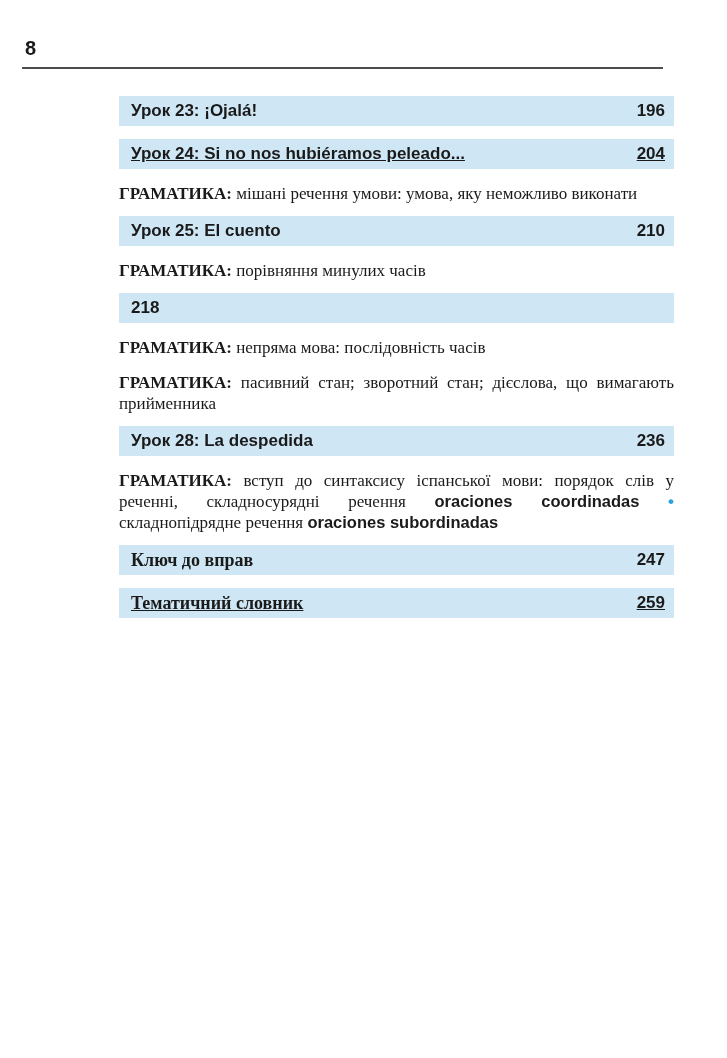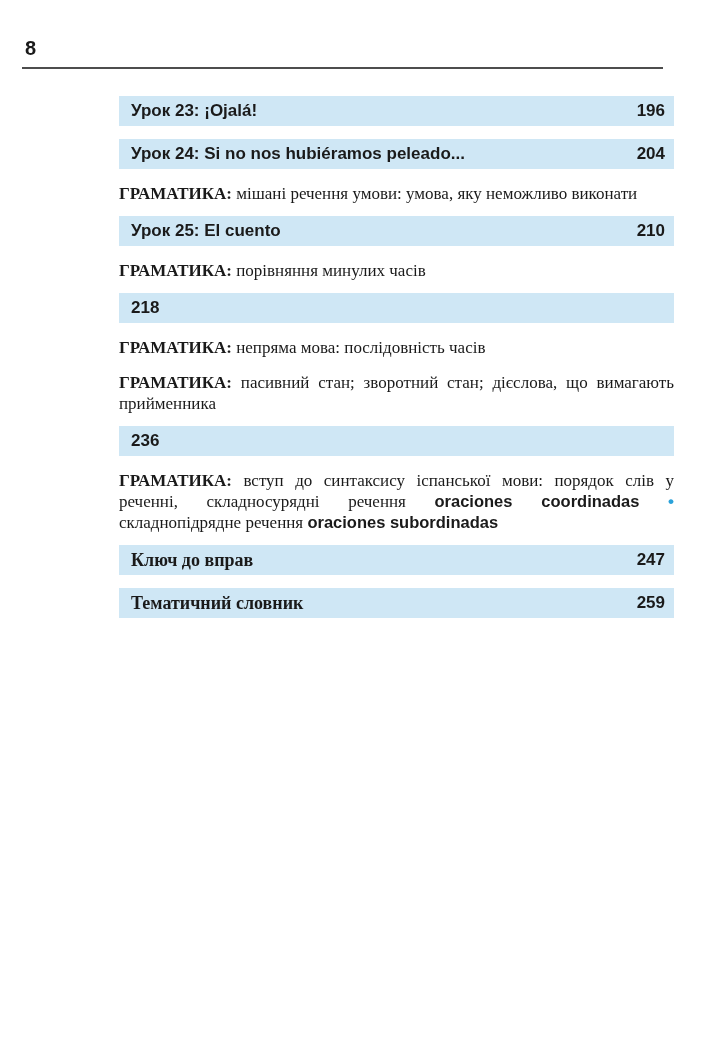--- a/index.html
+++ b/index.html
@@ -43,21 +43,21 @@
     margin-left: 20px;
   }
   .bar {
     display: flex;
     justify-content: space-between;
     align-items: center;
     background: var(--bar-bg);
     height: 30px;
     padding: 0 9px 0 12px;
   }
-  .bar + .bar { margin-top: 13px; }
+  .bar + .bar { margin-top: 13px; text-decoration: underline; }
   .bar-label {
     font-family: "Liberation Sans", sans-serif;
     font-weight: bold;
     font-size: 17px;
     white-space: nowrap;
   }
   .bar-label.serif {
     font-family: "Liberation Serif", serif;
     font-size: 18px;
   }
@@ -115,20 +115,21 @@
   <p class="grammar"><span class="g-serif-bold">ГРАМАТИКА: </span><span class="g-serif">порівняння минулих часів</span></p>
 
   <div class="bar">
     <span class="bar-page">218</span>
   </div>
   <p class="grammar"><span class="g-serif-bold">ГРАМАТИКА: </span><span class="g-serif">непряма мова: послідовність часів</span></p>
 
   <p class="grammar"><span class="g-serif-bold">ГРАМАТИКА: </span><span class="g-serif">пасивний стан; зворотний стан; дієслова, що вимагають прийменника</span></p>
 
   <div class="bar">
+    <span class="bar-label">Урок 28: La despedida</span>
     <span class="bar-page">236</span>
   </div>
   <p class="grammar"><span class="g-serif-bold">ГРАМАТИКА: </span><span class="g-serif">вступ до синтаксису іспанської мови: порядок слів у реченні, складносурядні речення </span><span class="g-sans-bold">oraciones coordinadas</span><span class="g-serif"> </span><span class="g-bullet">•</span><span class="g-serif"> складнопідрядне речення </span><span class="g-sans-bold">oraciones subordinadas</span></p>
 
   <div class="bar">
     <span class="bar-label serif">Ключ до вправ</span>
     <span class="bar-page">247</span>
   </div>
 
   <div class="bar">

